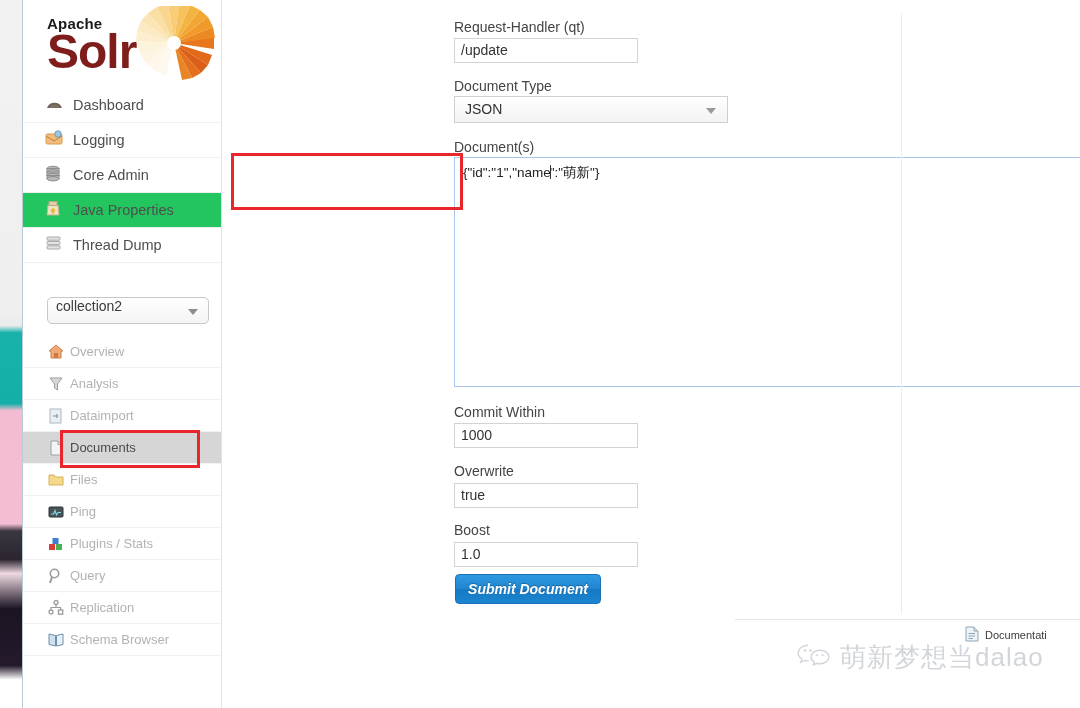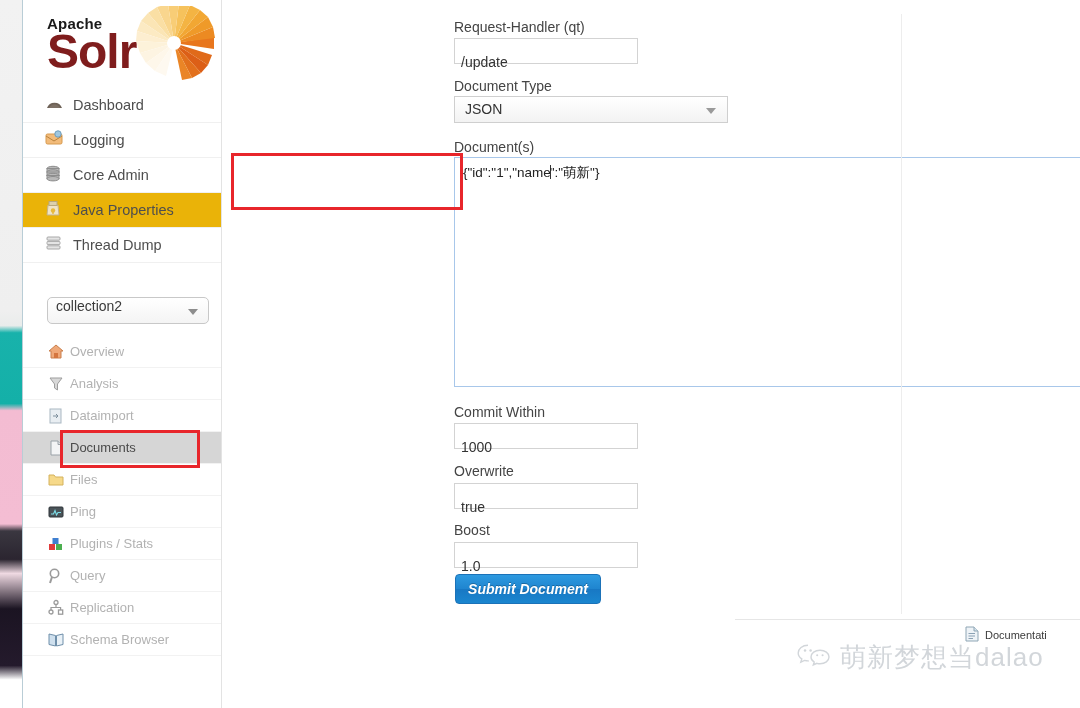--- a/index.html
+++ b/index.html
@@ -69,21 +69,21 @@
   .nav-item {
     position: relative;
     display: flex; align-items: center;
     height: 35px;
     padding-left: 22px;
     border-bottom: 1px solid #f0f0f0;
     font-size: 14.5px;
     color: #4e4e4e;
     cursor: pointer;
   }
-  .nav-item.active { background: #eab308; }
+  .nav-item.active { background: #22c55e; }
   .nav-item .ico { width: 26px; height: 20px; display: inline-block; flex: none; }
   .nav-item .lbl { padding-left: 2px; }
 
   
   #core-select {
     position: absolute; left: 24px; top: 297px;
     width: 162px; height: 27px;
     border: 1px solid #c8c8c8;
     border-radius: 5px;
     background: linear-gradient(to bottom, #ffffff 0%, #f4f4f4 100%);
@@ -126,21 +126,21 @@
 
   .field-label {
     font-size: 14px; color: #444; margin-bottom: 5px;
   }
   .txt-input {
     height: 25px;
     border: 1px solid #d3d3d3;
     background: #fff;
     font-size: 14px;
     color: #333;
-    padding: 12px 6px;
+    padding: 0 6px;
     line-height: 23px;
     font-family: "Liberation Sans", sans-serif;
   }
   .sel-input {
     height: 27px;
     border: 1px solid #cfcfcf;
     border-radius: 0;
     background: linear-gradient(to bottom, #ffffff 0%, #f3f3f3 100%);
     font-size: 14px; color: #333;
     padding: 0 10px;

